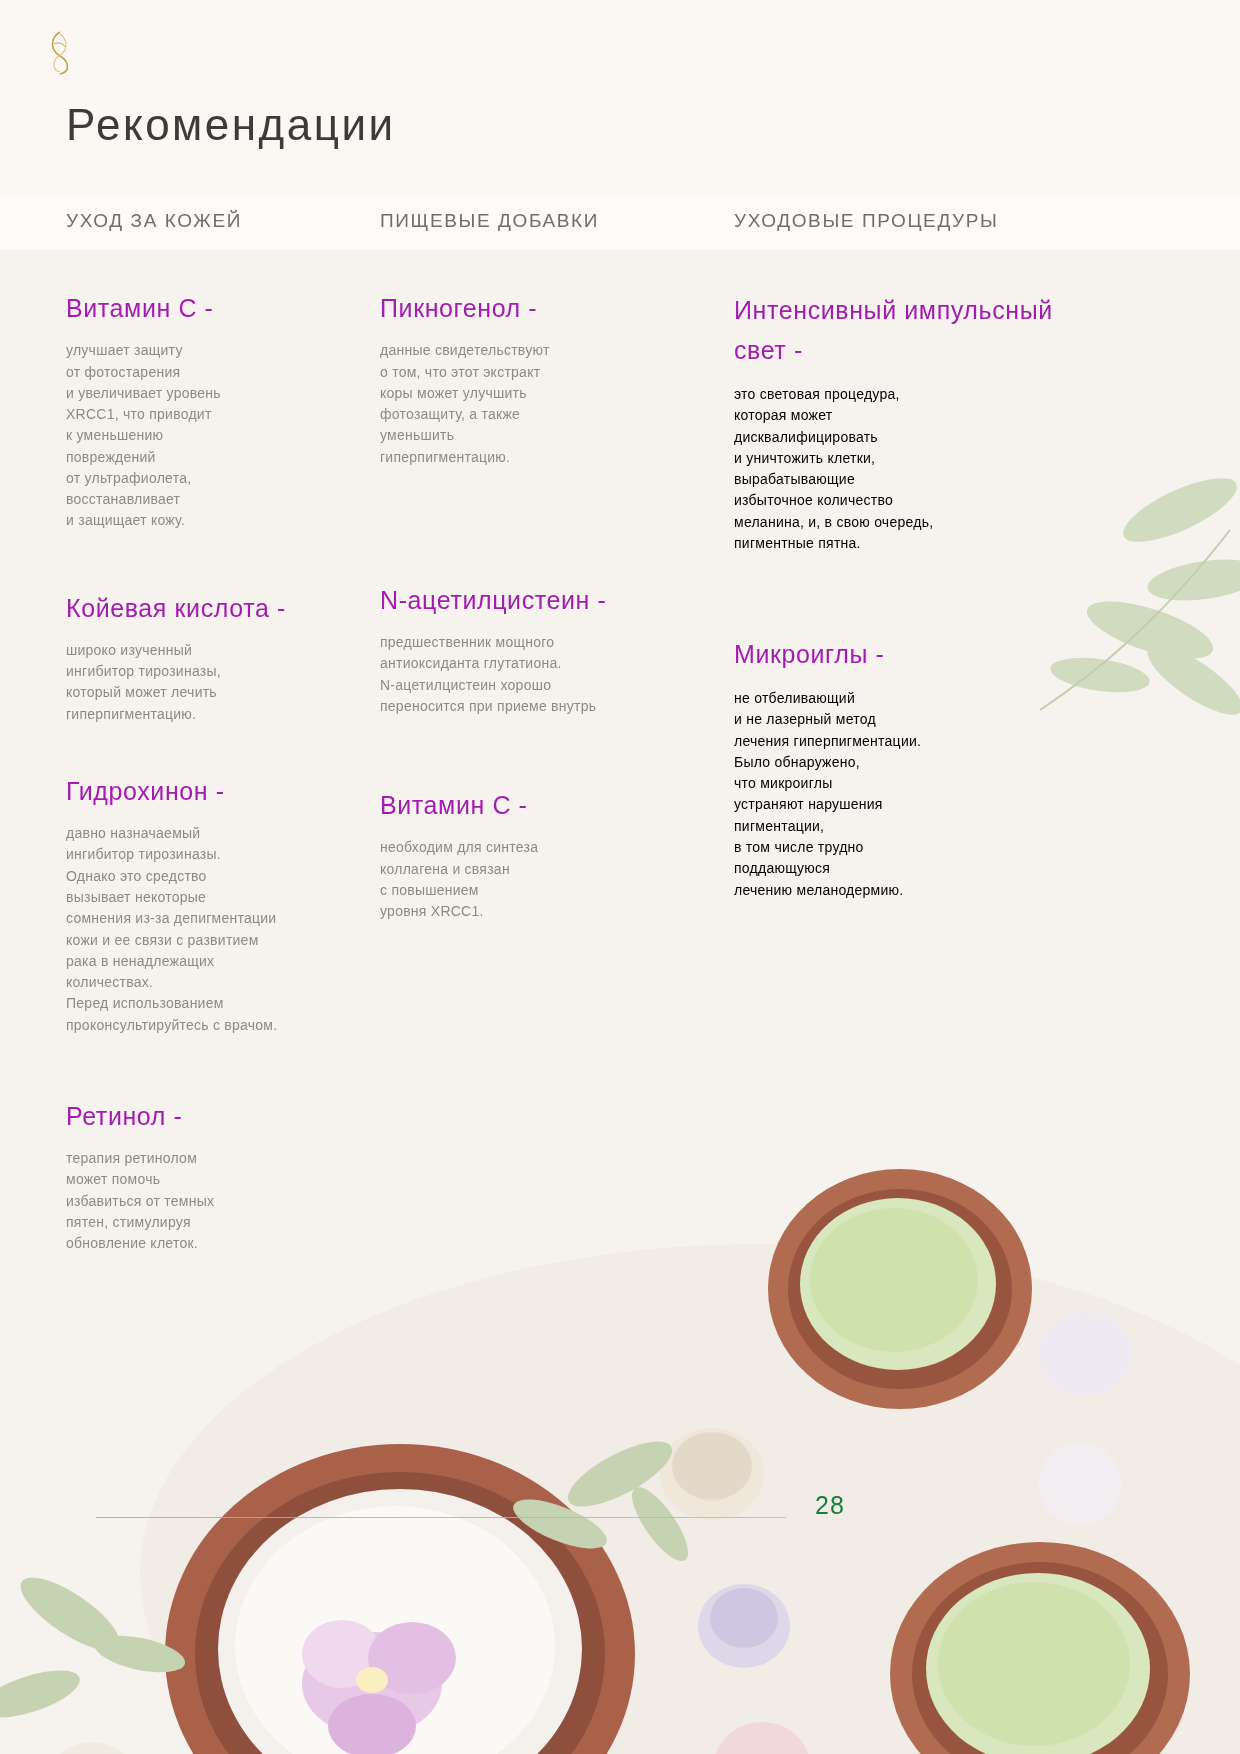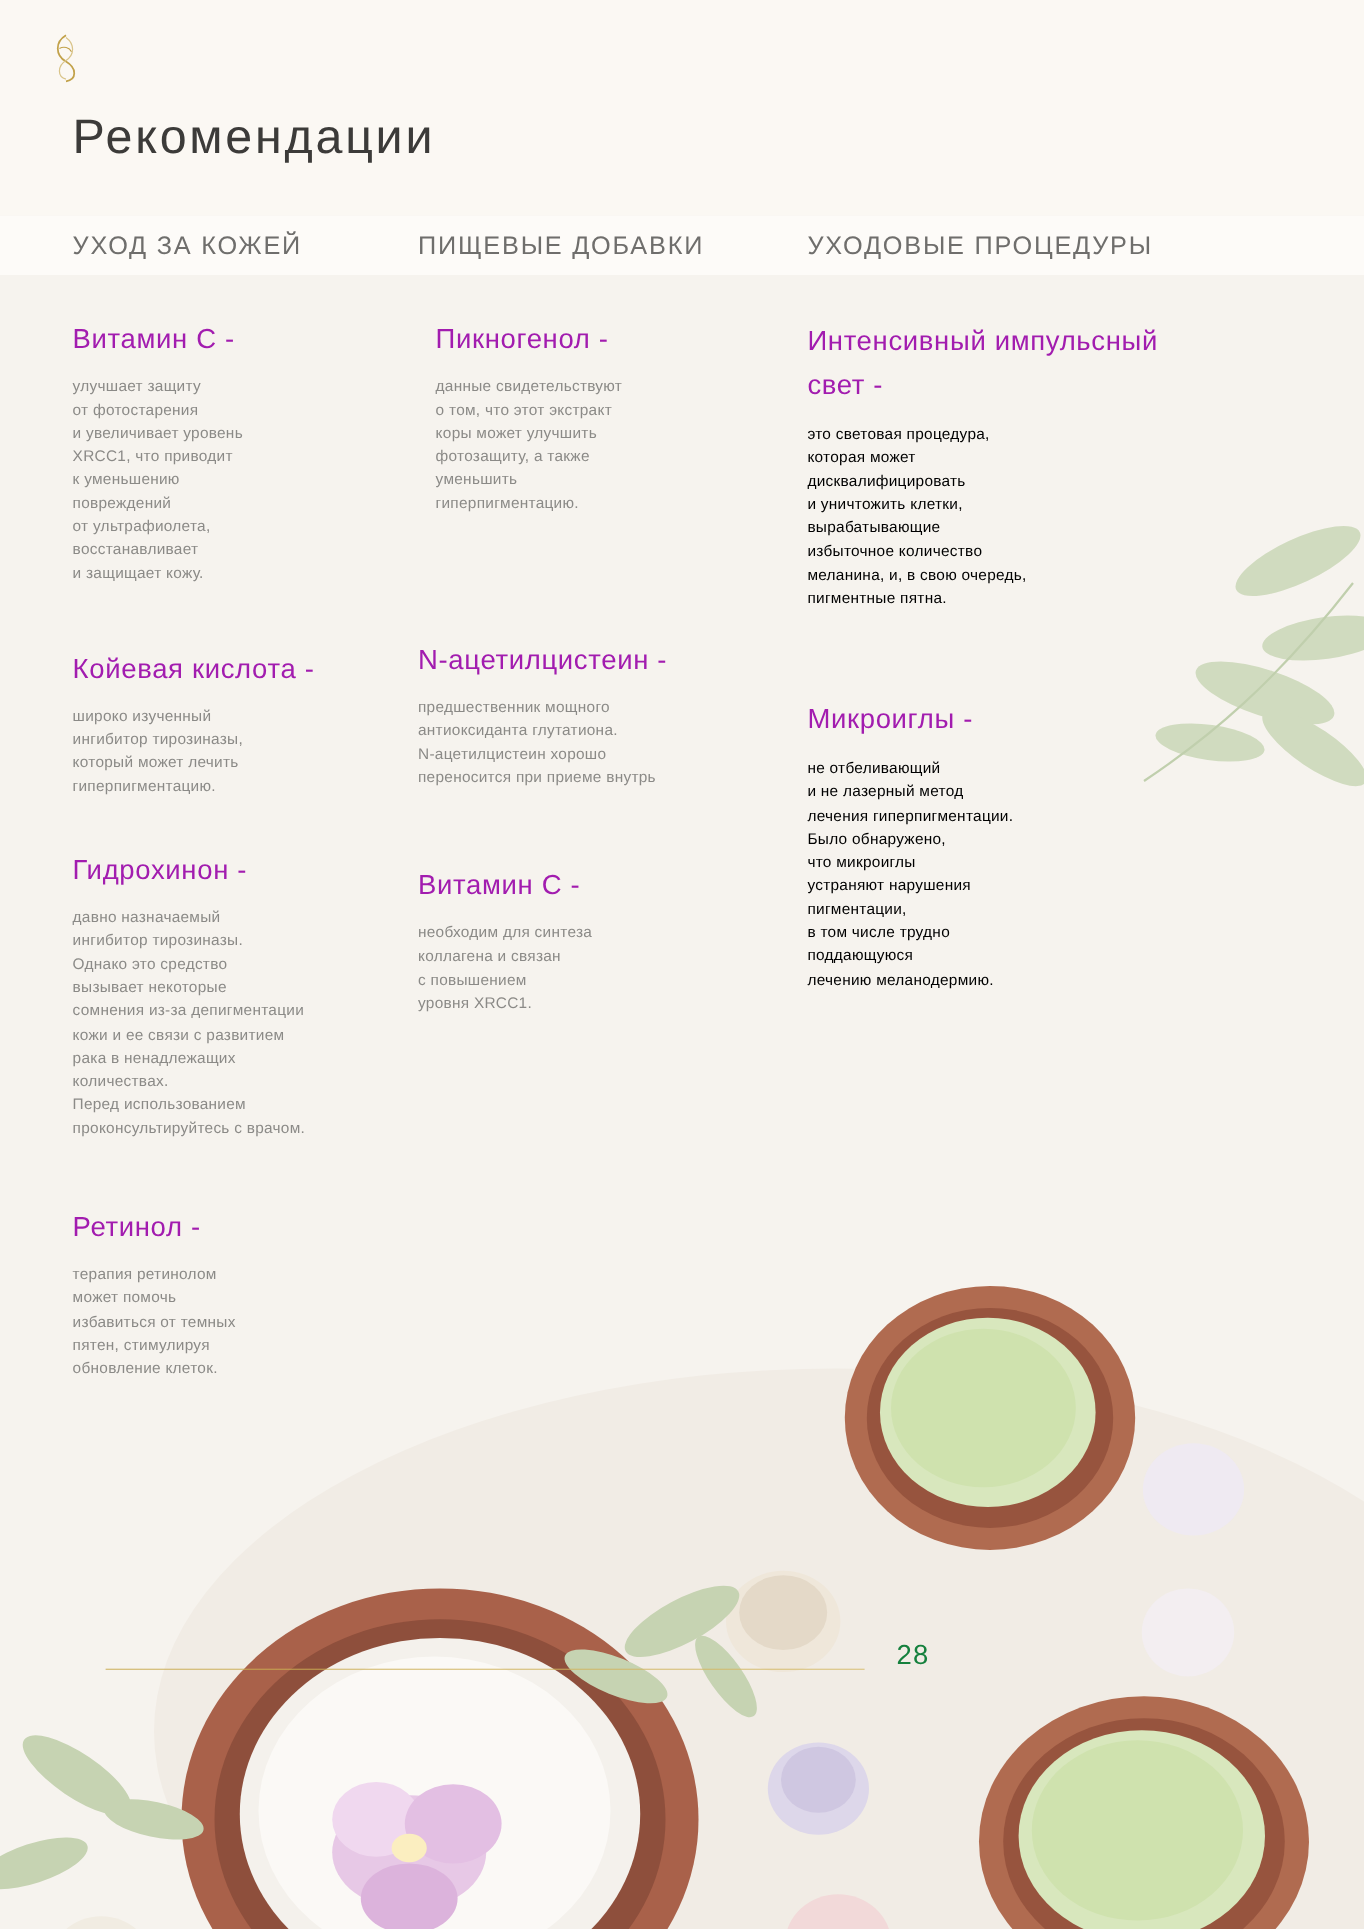--- a/index.html
+++ b/index.html
@@ -33,21 +33,21 @@
     font-family: "Liberation Sans", sans-serif;
   }
 
   
   .tabs-band {
     position: absolute; left: 0; top: 196px; width: 1240px; height: 54px;
     background: #fdfbf8;
   }
   .tab {
     position: absolute; top: 14px;
-    font-size: 23px; letter-spacing: 1.6px; font-weight: 400;
+    font-size: 19px; letter-spacing: 1.6px; font-weight: 400;
     color: #6f6e6c;
     white-space: nowrap;
   }
   .tab-1 { left: 66px; }
   .tab-2 { left: 380px; }
   .tab-3 { left: 734px; }
 
   
   .content {
     position: absolute; left: 0; top: 250px; width: 1240px; height: 1504px;
@@ -72,21 +72,21 @@
     white-space: pre-line;
     margin: 0;
   }
 
   
   .col-1 .entry:nth-child(1) { margin-top: 40px; }
   .col-1 .entry:nth-child(2) { margin-top: 58px; }
   .col-1 .entry:nth-child(3) { margin-top: 48px; }
   .col-1 .entry:nth-child(4) { margin-top: 62px; }
 
-  .col-2 .entry:nth-child(1) { margin-top: 40px; margin-left: 16px; }
+  .col-2 .entry:nth-child(1) { margin-top: 40px; }
   .col-2 .entry:nth-child(2) { margin-top: 114px; }
   .col-2 .entry:nth-child(3) { margin-top: 70px; }
 
   .col-3 .entry:nth-child(1) { margin-top: 40px; }
   .col-3 .entry:nth-child(2) { margin-top: 80px; }
 
   .col-3 .entry-title { font-size: 25px; line-height: 1.6; }
   .col-3 .entry-body { color: #000000; }
 
   

